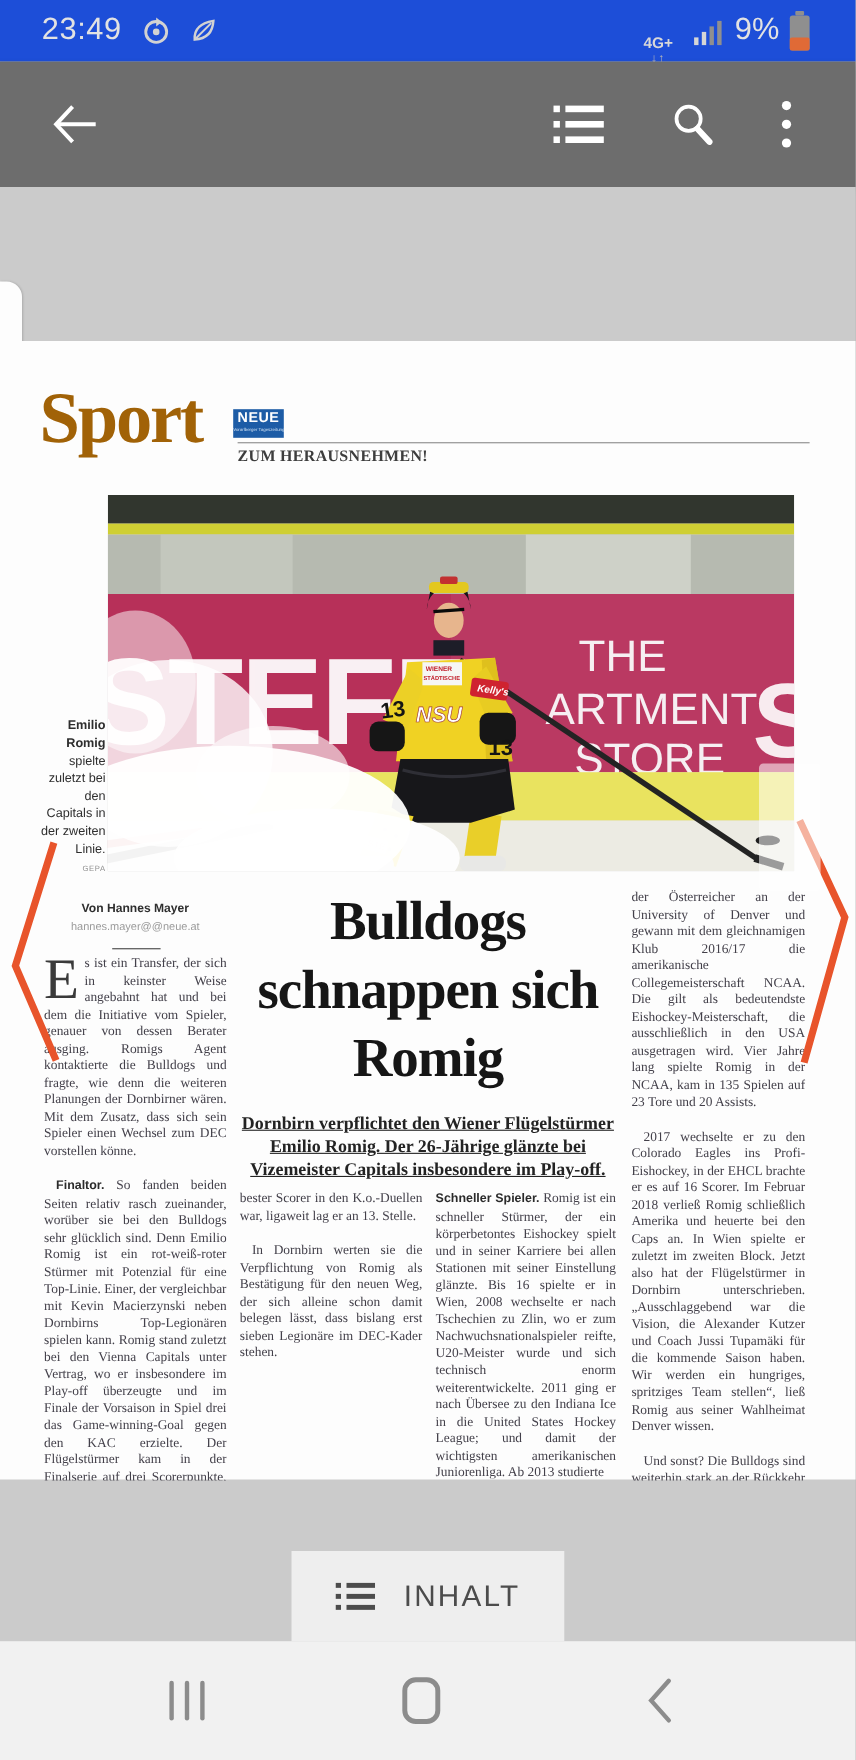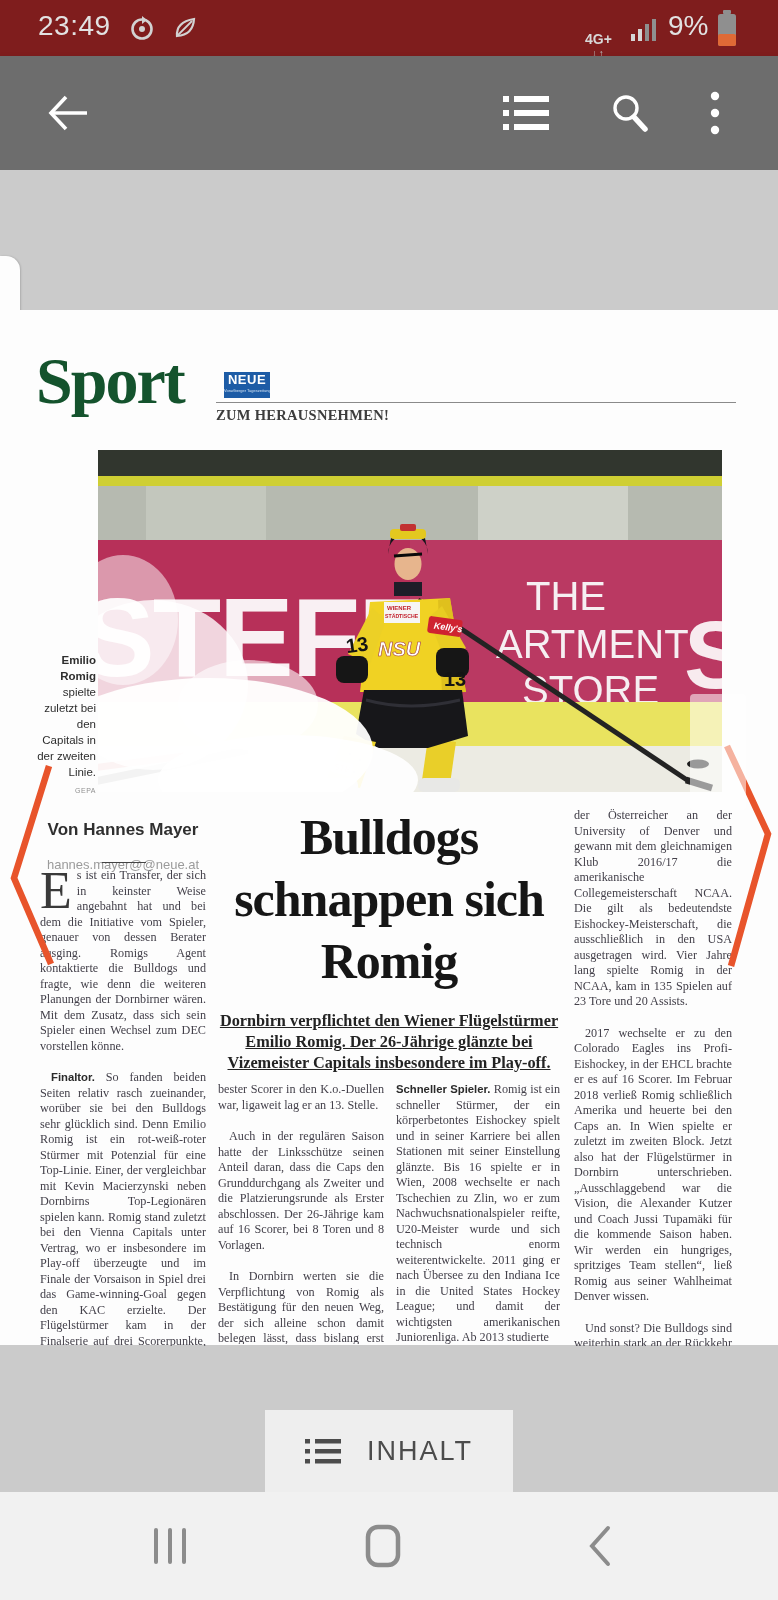--- a/index.html
+++ b/index.html
@@ -1,55 +1,55 @@
 <!DOCTYPE html>
 <html><head>
 <meta charset="utf-8">
 <style>
   html,body{margin:0;padding:0;background:#9a9a9a;}
   .screen{position:relative;width:778px;height:1600px;margin:0 auto;overflow:hidden;
           font-family:"Liberation Sans",sans-serif;background:#cbcbcb;}
   
-  .status-bar{position:absolute;left:0;top:0;width:778px;height:56px;background:#7f1d1d;}
+  .status-bar{position:absolute;left:0;top:0;width:778px;height:56px;background:#1d4ed8;}
   .status-time{position:absolute;left:38px;top:10px;font-size:28px;font-weight:400;color:#e2e2e2;letter-spacing:.5px;}
   .st-icon{position:absolute;top:15px;}
   .st-right-label{position:absolute;top:8px;color:#d8d8d8;margin-top:24px;}
   .net-4g{left:585px;font-size:14px;font-weight:700;line-height:14px;text-align:center;}
   .net-4g .arrows{font-size:11px;color:#b9b9b9;font-weight:400;letter-spacing:1px;}
   .pct{position:absolute;left:668px;top:10px;font-size:28px;color:#e2e2e2;}
   
   .toolbar{position:absolute;left:0;top:56px;width:778px;height:114px;background:#6d6d6d;
            box-shadow:0 3px 6px rgba(0,0,0,.25);}
   .tb-btn{position:absolute;top:0;height:114px;display:flex;align-items:center;justify-content:center;}
   
   .canvas{position:absolute;left:0;top:170px;width:778px;height:1322px;background:#cbcbcb;}
   .page-notch{position:absolute;left:0;top:86px;width:20px;height:58px;background:#fdfdfd;
               border-radius:0 14px 0 0;box-shadow:1px 0 2px rgba(0,0,0,.15);}
   .page{position:absolute;left:0;top:140px;width:778px;height:1035px;background:#fdfdfd;}
   
   .sport-title{position:absolute;left:36px;top:38px;font-family:"Liberation Serif",serif;
-               font-weight:700;font-size:66px;line-height:66px;color:#14532d;letter-spacing:-2px;}
-  .neue-logo{position:absolute;left:224px;top:62px;width:46px;height:26px;background:#1d5ca6;
+               font-weight:700;font-size:66px;line-height:66px;color:#a16207;letter-spacing:-2px;}
+  .neue-logo{position:absolute;left:212px;top:62px;width:46px;height:26px;background:#1d5ca6;
              color:#fff;text-align:center;}
   .neue-logo .nm{font-size:13px;font-weight:700;letter-spacing:.5px;line-height:16px;}
   .neue-logo .tg{font-size:4px;line-height:5px;color:#cfe0f2;overflow:hidden;white-space:nowrap;}
   .mast-rule{position:absolute;left:216px;top:92px;width:520px;border-top:1px solid #8a8a8a;}
   .kicker{position:absolute;left:216px;top:97px;font-family:"Liberation Serif",serif;
           font-weight:700;font-size:14.5px;color:#3d3d3d;letter-spacing:.3px;}
   
   .photo{position:absolute;left:98px;top:140px;width:624px;height:342px;overflow:hidden;background:#ddd;}
   .photo svg{display:block;}
   .photo-caption{position:absolute;left:36px;top:342px;width:60px;text-align:right;
                  font-size:11.5px;line-height:16px;color:#2e2e2e;}
   .photo-caption .cap-bold{font-weight:700;}
   .photo-credit{margin-top:3px;font-size:7px;color:#909090;letter-spacing:.5px;}
   
   .byline{position:absolute;left:40px;top:510px;width:166px;text-align:center;}
-  .byline .by-name{font-size:17px;font-weight:700;color:#2f2f2f;}
-  .byline .by-mail{font-size:13px;color:#9b9b9b;margin-top:17px;}
+  .byline .by-name{font-size:11px;font-weight:700;color:#2f2f2f;}
+  .byline .by-mail{font-size:10px;color:#9b9b9b;margin-top:5px;}
   .by-rule{position:absolute;left:102px;top:552px;width:44px;border-top:1.5px solid #444;}
   .bodycol{position:absolute;font-family:"Liberation Serif",serif;font-size:12.2px;
            line-height:15.5px;color:#43404a;text-align:justify;overflow:hidden;}
   .bodycol p{margin:0;}
   .bodycol p + p{text-indent:11px;margin-top:16px;}
   .lead{font-family:"Liberation Sans",sans-serif;font-weight:700;font-size:11.3px;color:#2b2b2b;}
   .dropcap{float:left;font-family:"Liberation Serif",serif;font-weight:400;font-size:52px;
            line-height:42px;padding:2px 5px 0 0;color:#3a3a3a;}
   .col1{left:40px;top:558px;width:166px;height:478px;}
   .col2{left:218px;top:772px;width:166px;height:262px;}
@@ -251,21 +251,20 @@
         <div>Romig</div>
       </div>
       <div class="subhead">Dornbirn verpflichtet den Wiener Flügelstürmer Emilio Romig. Der 26-Jährige glänzte bei Vizemeister Capitals insbesondere im Play-off.</div>
 
       <div class="bodycol col1">
         <p><span class="dropcap">E</span><span>s ist ein Transfer, der sich in keinster Weise angebahnt hat und bei dem die Initiative vom Spieler, genauer von dessen Berater ausging. Romigs Agent kontaktierte die Bulldogs und fragte, wie denn die weiteren Planungen der Dornbirner wären. Mit dem Zusatz, dass sich sein Spieler einen Wechsel zum DEC vorstellen könne.</span></p>
         <p><span class="lead">Finaltor.</span><span> So fanden beiden Seiten relativ rasch zueinander, worüber sie bei den Bulldogs sehr glücklich sind. Denn Emilio Romig ist ein rot-weiß-roter Stürmer mit Potenzial für eine Top-Linie. Einer, der vergleichbar mit Kevin Macierzynski neben Dornbirns Top-Legionären spielen kann. Romig stand zuletzt bei den Vienna Capitals unter Vertrag, wo er insbesondere im Play-off überzeugte und im Finale der Vorsaison in Spiel drei das Game-winning-Goal gegen den KAC erzielte. Der Flügelstürmer kam in der Finalserie auf drei Scorerpunkte, im Play-off brachte er es bei drei Toren und sechs Assists auf neun Zähler. Womit er Wiens sechst-</span></p>
       </div>
       <div class="bodycol col2">
         <p>bester Scorer in den K.o.-Duellen war, ligaweit lag er an 13. Stelle.</p>
-        <p>Auch in der regulären Saison hatte der Linksschütze seinen Anteil daran, dass die Caps den Grunddurchgang als Zweiter und die Platzierungsrunde als Erster abschlossen. Der 26-Jährige kam auf 16 Scorer, bei 8 Toren und 8 Vorlagen.</p>
         <p>In Dornbirn werten sie die Verpflichtung von Romig als Bestätigung für den neuen Weg, der sich alleine schon damit belegen lässt, dass bislang erst sieben Legionäre im DEC-Kader stehen.</p>
       </div>
       <div class="bodycol col3">
         <p><span class="lead">Schneller Spieler.</span><span> Romig ist ein schneller Stürmer, der ein körperbetontes Eishockey spielt und in seiner Karriere bei allen Stationen mit seiner Einstellung glänzte. Bis 16 spielte er in Wien, 2008 wechselte er nach Tschechien zu Zlin, wo er zum Nachwuchsnationalspieler reifte, U20-Meister wurde und sich technisch enorm weiterentwickelte. 2011 ging er nach Übersee zu den Indiana Ice in die United States Hockey League; und damit der wichtigsten amerikanischen Juniorenliga. Ab 2013 studierte</span></p>
       </div>
       <div class="bodycol col4">
         <p>der Österreicher an der University of Denver und gewann mit dem gleichnamigen Klub 2016/17 die amerikanische Collegemeisterschaft NCAA. Die gilt als bedeutendste Eishockey-Meisterschaft, die ausschließlich in den USA ausgetragen wird. Vier Jahre lang spielte Romig in der NCAA, kam in 135 Spielen auf 23 Tore und 20 Assists.</p>
         <p>2017 wechselte er zu den Colorado Eagles ins Profi-Eishockey, in der EHCL brachte er es auf 16 Scorer. Im Februar 2018 verließ Romig schließlich Amerika und heuerte bei den Caps an. In Wien spielte er zuletzt im zweiten Block. Jetzt also hat der Flügelstürmer in Dornbirn unterschrieben. „Ausschlaggebend war die Vision, die Alexander Kutzer und Coach Jussi Tupamäki für die kommende Saison haben. Wir werden ein hungriges, spritziges Team stellen“, ließ Romig aus seiner Wahlheimat Denver wissen.</p>
         <p>Und sonst? Die Bulldogs sind weiterhin stark an der Rückkehr von Offensivverteidiger Kevin Schmidt interessiert, arbeiten an der Verpflichtung von bemerkenswerten Spielern. Zuletzt präsentierten sie mit Olle Liss einen schwedischen Nationalstürmer.</p>
       </div>

